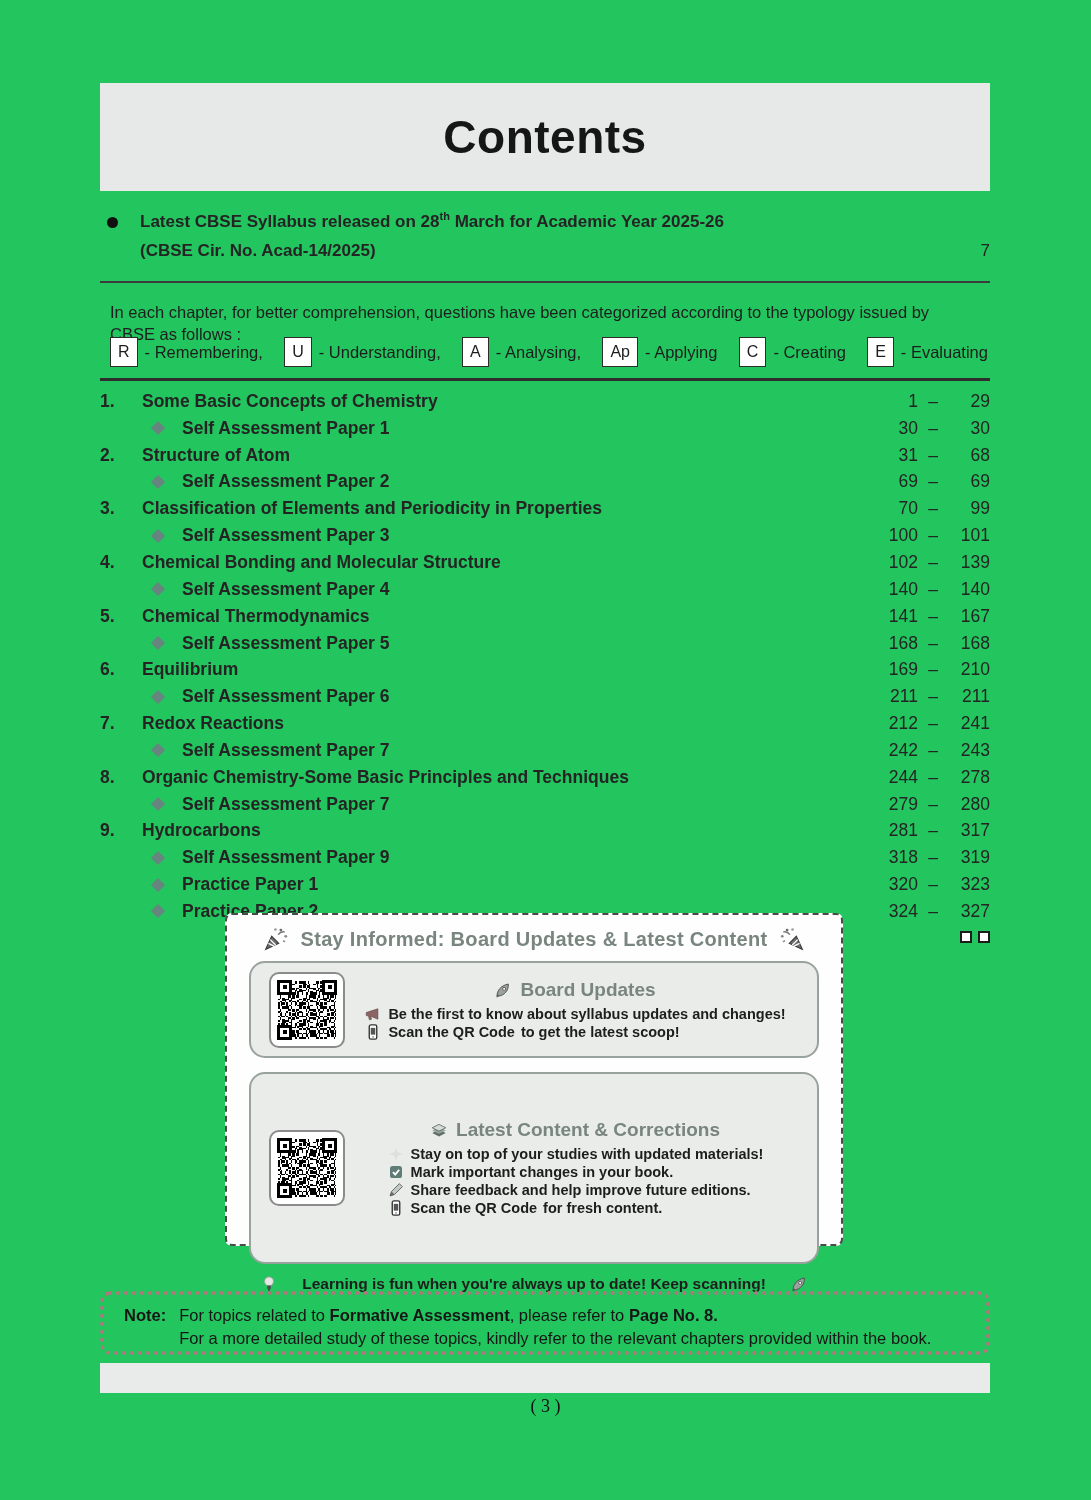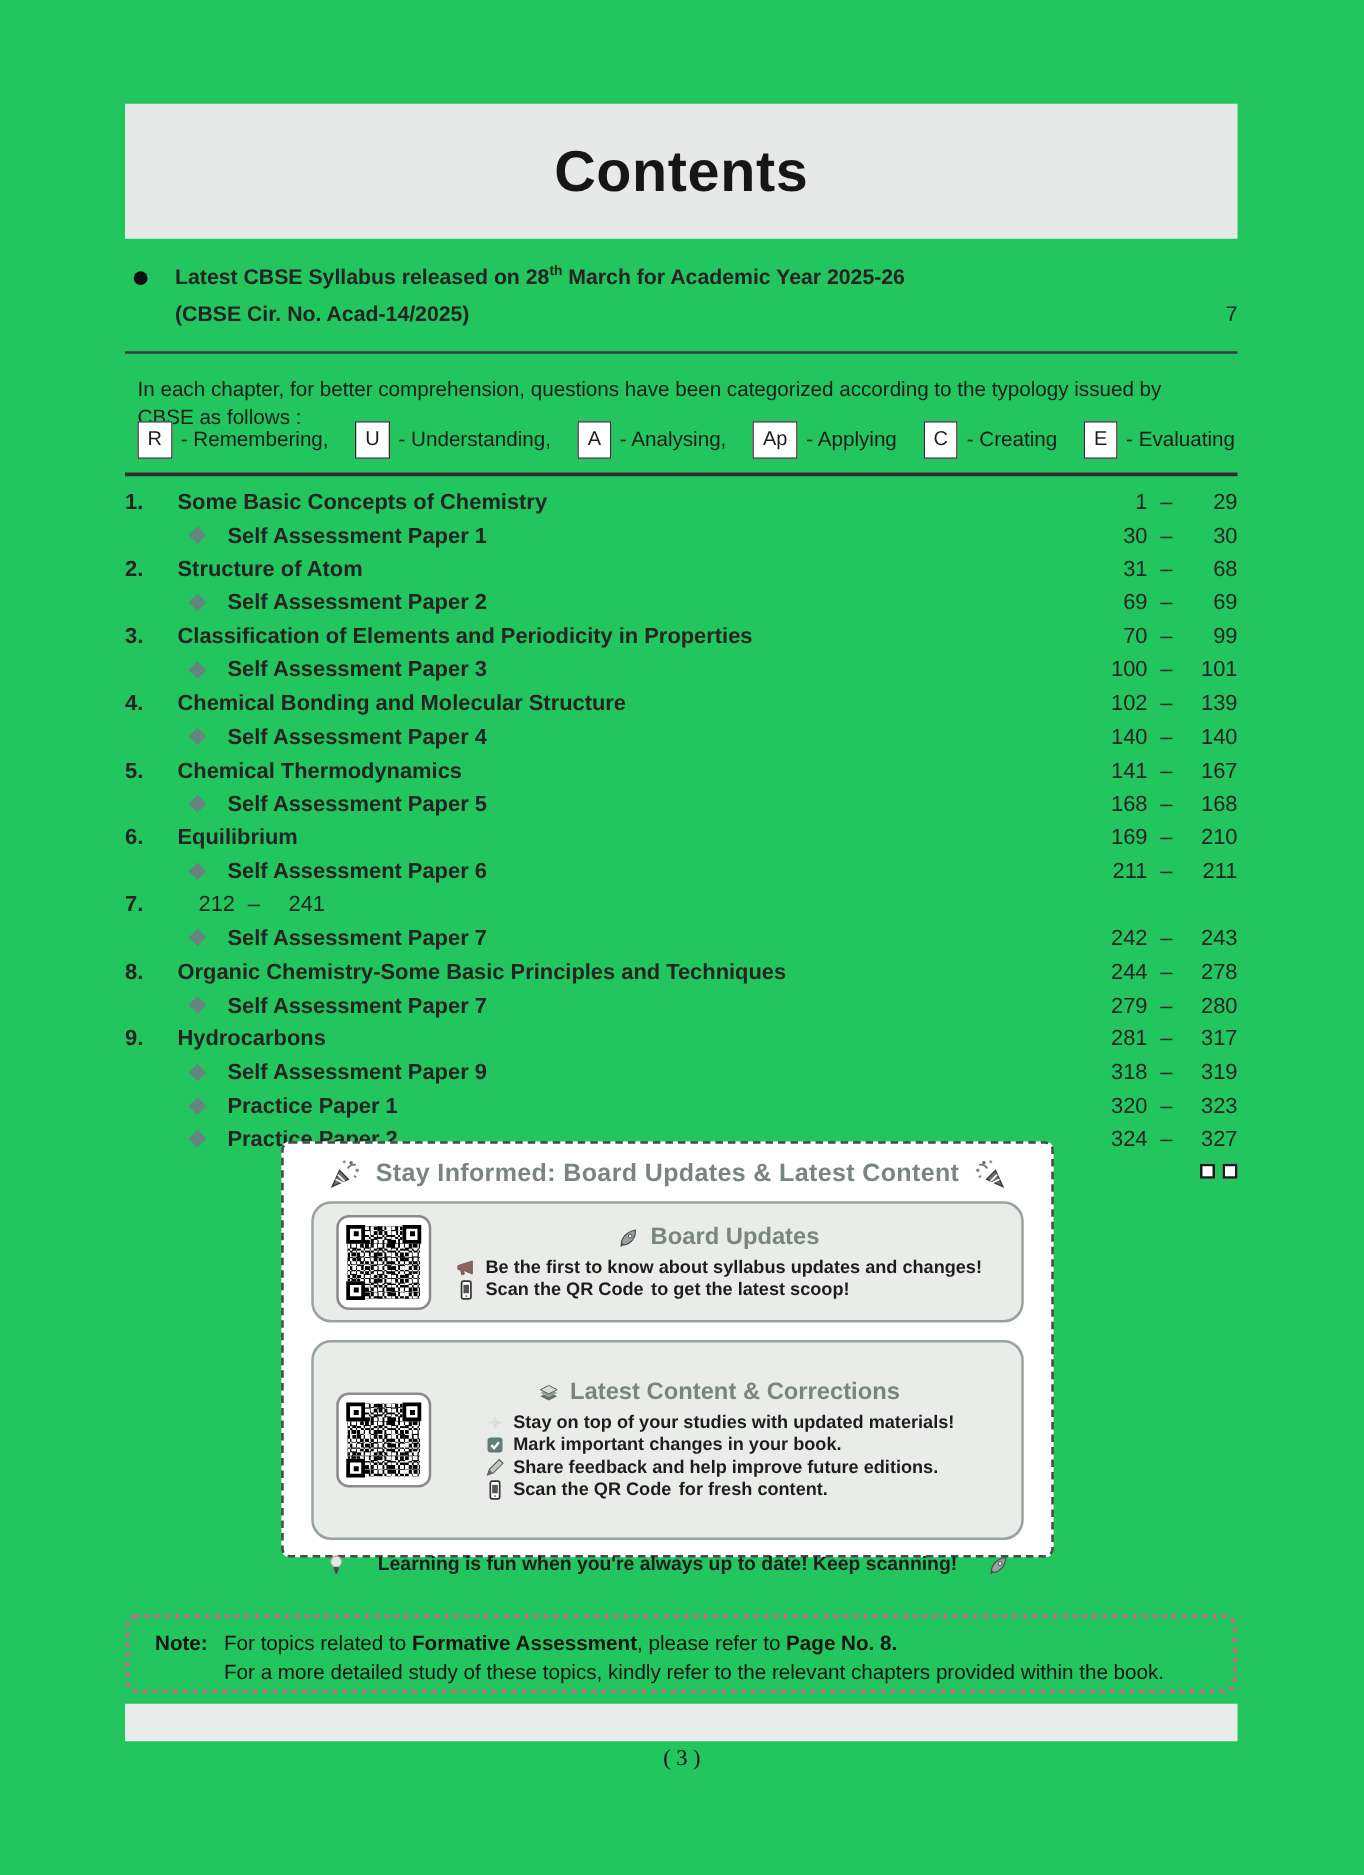--- a/index.html
+++ b/index.html
@@ -59,21 +59,21 @@
   .end-square{width:12px;height:12px;border:2.5px solid #1c1c1c;background:#fff;}
 
   
   .stay{position:absolute;left:225px;top:913px;width:618px;height:333px;border:2.5px dashed #4a4a4a;
         border-radius:7px;background:#fefefe;padding:8px 22px 0;}
   .stay-title{display:flex;align-items:center;justify-content:center;gap:12px;margin-top:3px;
         color:var(--muted-title);font-weight:700;font-size:20px;letter-spacing:0.3px;}
   .stay-card{background:var(--card-bg);border:2px solid #99a39d;border-radius:16px;
         display:flex;align-items:center;padding:8px 12px;}
   .card1{height:97px;margin-top:9px;}
-  .card2{height:160px;margin-top:14px;}
+  .card2{height:192px;margin-top:14px;}
   .qr{width:76px;height:76px;background:#fff;border:2px solid #8b8b8b;border-radius:10px;
         position:relative;padding:7px;flex-shrink:0;margin-left:6px;}
   .qr-pattern{width:100%;height:100%;position:relative;
         background:
           conic-gradient(#000 25%,#fff 0 50%,#000 0 75%,#fff 0) 0 0/7px 7px,
           conic-gradient(#000 25%,#fff 0 50%,#000 0 75%,#fff 0) 2px 3px/11px 11px;
         background-blend-mode:difference;}
   .f{position:absolute;width:15px;height:15px;border:3px solid #000;background:#fff;}
   .f::after{content:"";position:absolute;inset:2.5px;background:#000;}
   .f.tl{left:-1px;top:-1px;} .f.tr{right:-1px;top:-1px;} .f.bl{left:-1px;bottom:-1px;}
@@ -264,20 +264,21 @@
         <span class="diamond"></span>
         <span class="title">Self Assessment Paper 6</span>
         <span class="pages">
           <span class="p-start">211</span>
           <span class="p-dash">–</span>
           <span class="p-end">211</span>
         </span>
       </div>
       <div class="toc-row">
         <span class="num">7.</span>
+        <span class="title">Redox Reactions</span>
         <span class="pages">
           <span class="p-start">212</span>
           <span class="p-dash">–</span>
           <span class="p-end">241</span>
         </span>
       </div>
       <div class="toc-row sub">
         <span class="diamond"></span>
         <span class="title">Self Assessment Paper 7</span>
         <span class="pages">

